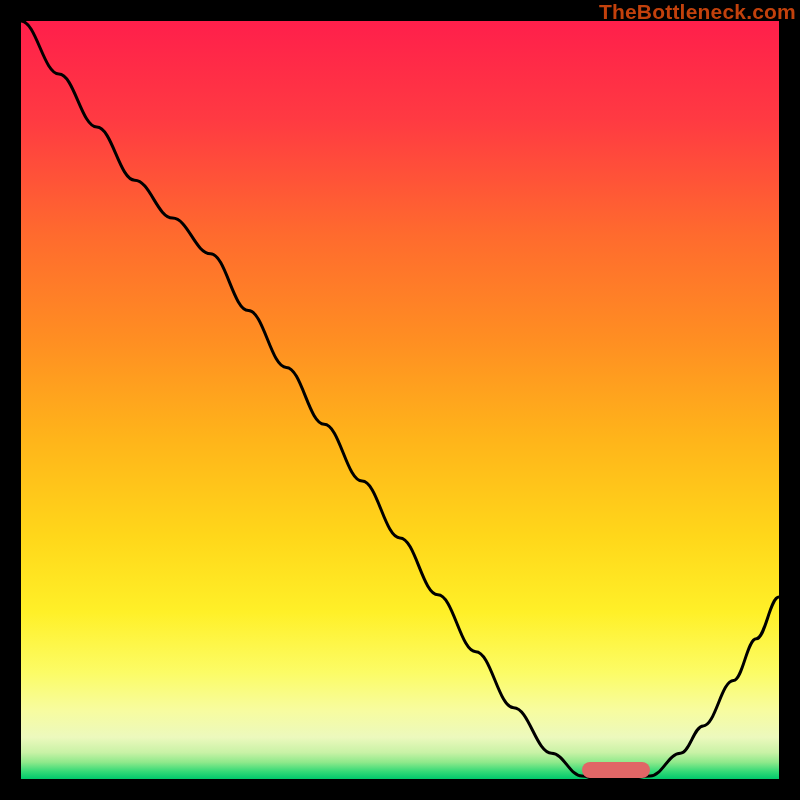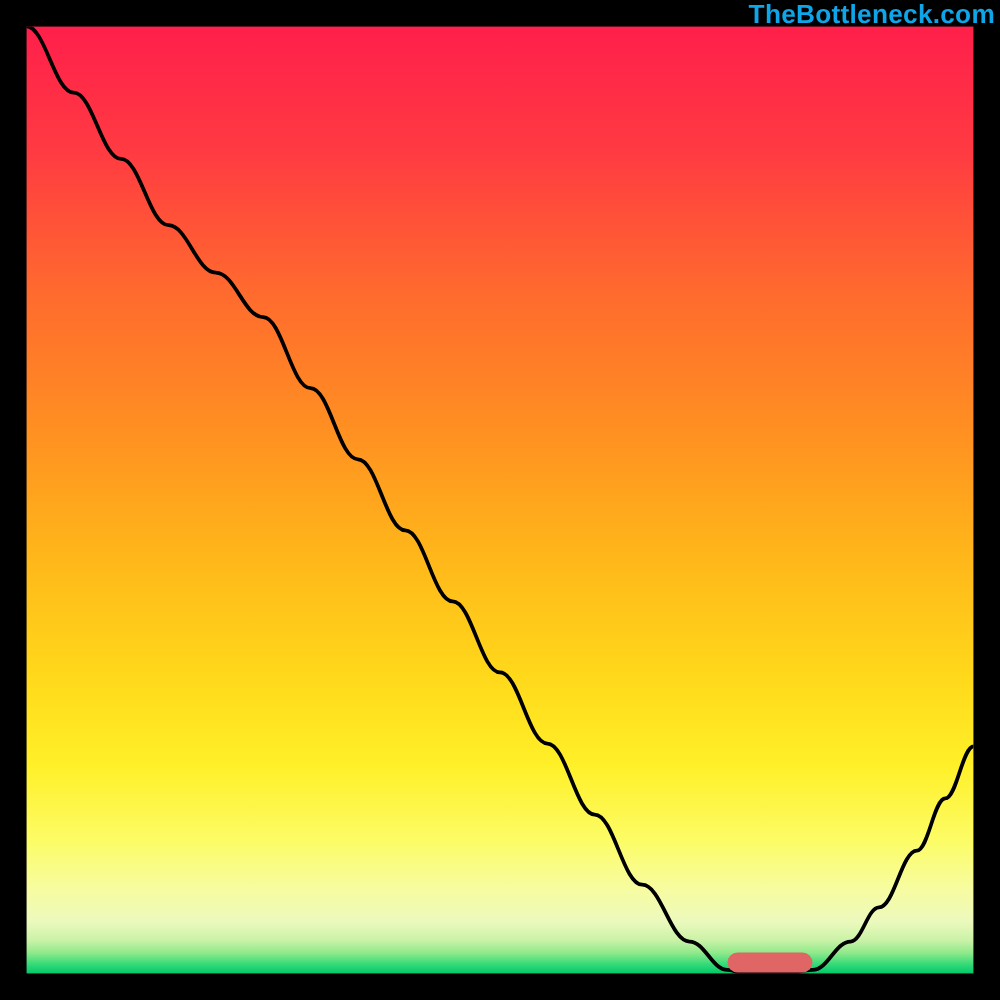--- a/index.html
+++ b/index.html
@@ -45,21 +45,21 @@
     background: #e06666;
     border-radius: 10px;
     height: 16px;
   }
   .watermark {
     position: absolute;
     top: 0px;
     right: 4px;
     font-size: 21px;
     font-weight: 600;
-    color: #0ea5e9;
+    color: #c2410c;
     letter-spacing: 0.2px;
     user-select: none;
   }
 </style>
 </head>
 <body>
 
 <div class="chart-wrap">
 
   <div class="plot-area">

